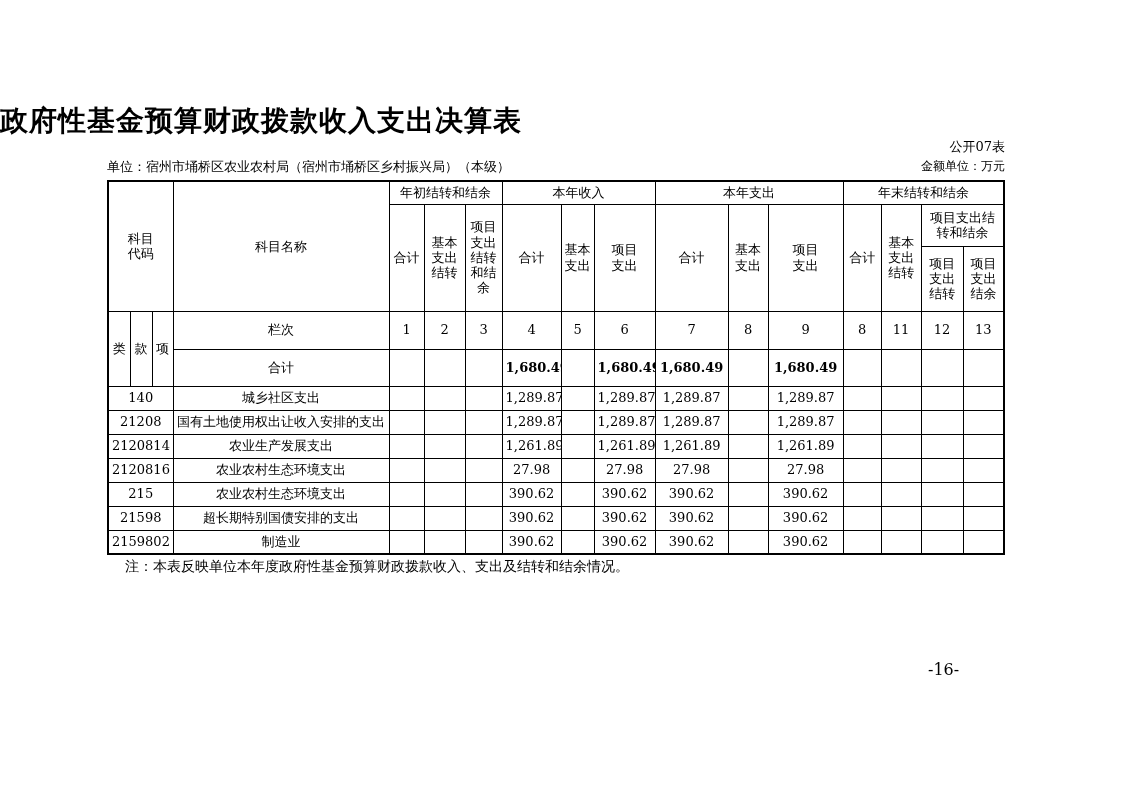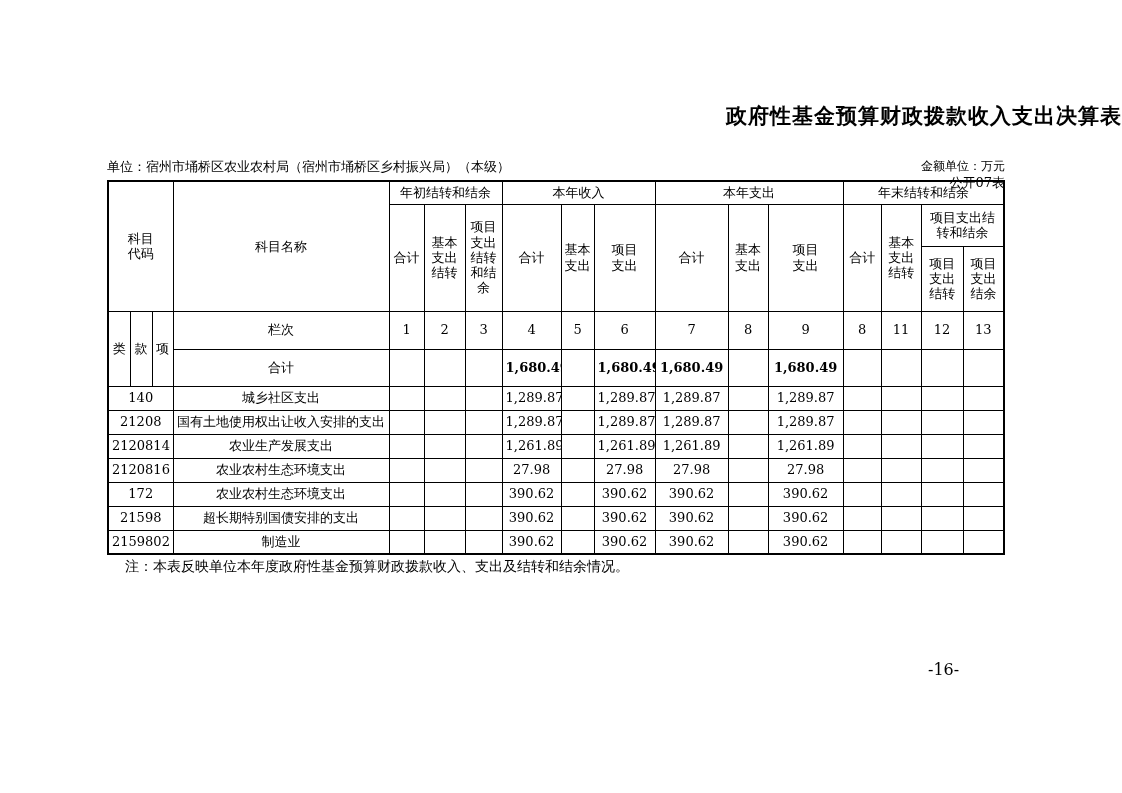--- a/index.html
+++ b/index.html
@@ -10,30 +10,29 @@
     height: 793px;
     background: #ffffff;
     font-family: "DejaVu Serif", "Liberation Serif", serif;
     color: #000;
     overflow: hidden;
   }
   .title {
     position: absolute;
     top: 102px; left: 0;
     width: 100%;
-    text-align: right;
-    font-size: 21px;
+    text-align: left;
+    font-size: 28px;
     font-weight: bold;
     letter-spacing: 1px;
   }
   .form-code {
     position: absolute;
     top: 138px; right: 117px;
     font-size: 13px;
-    margin-top: 36px;
   }
   .unit-line {
     position: absolute;
     top: 158px; left: 107px;
     font-size: 13px;
   }
   .amount-unit {
     position: absolute;
     top: 158px; right: 117px;
     font-size: 12px;
@@ -237,21 +236,21 @@
           <td class="num">27.98</td>
           <td class="num">27.98</td>
           <td class="num"></td>
           <td class="num">27.98</td>
           <td class="num"></td>
           <td class="num"></td>
           <td class="num"></td>
           <td class="num"></td>
         </tr>
         <tr class="data-row">
-          <td class="left" colspan="3">172</td>
+          <td class="left" colspan="3">215</td>
           <td class="left">农业农村生态环境支出</td>
           <td class="num"></td>
           <td class="num"></td>
           <td class="num"></td>
           <td class="num">390.62</td>
           <td class="num"></td>
           <td class="num">390.62</td>
           <td class="num">390.62</td>
           <td class="num"></td>
           <td class="num">390.62</td>

